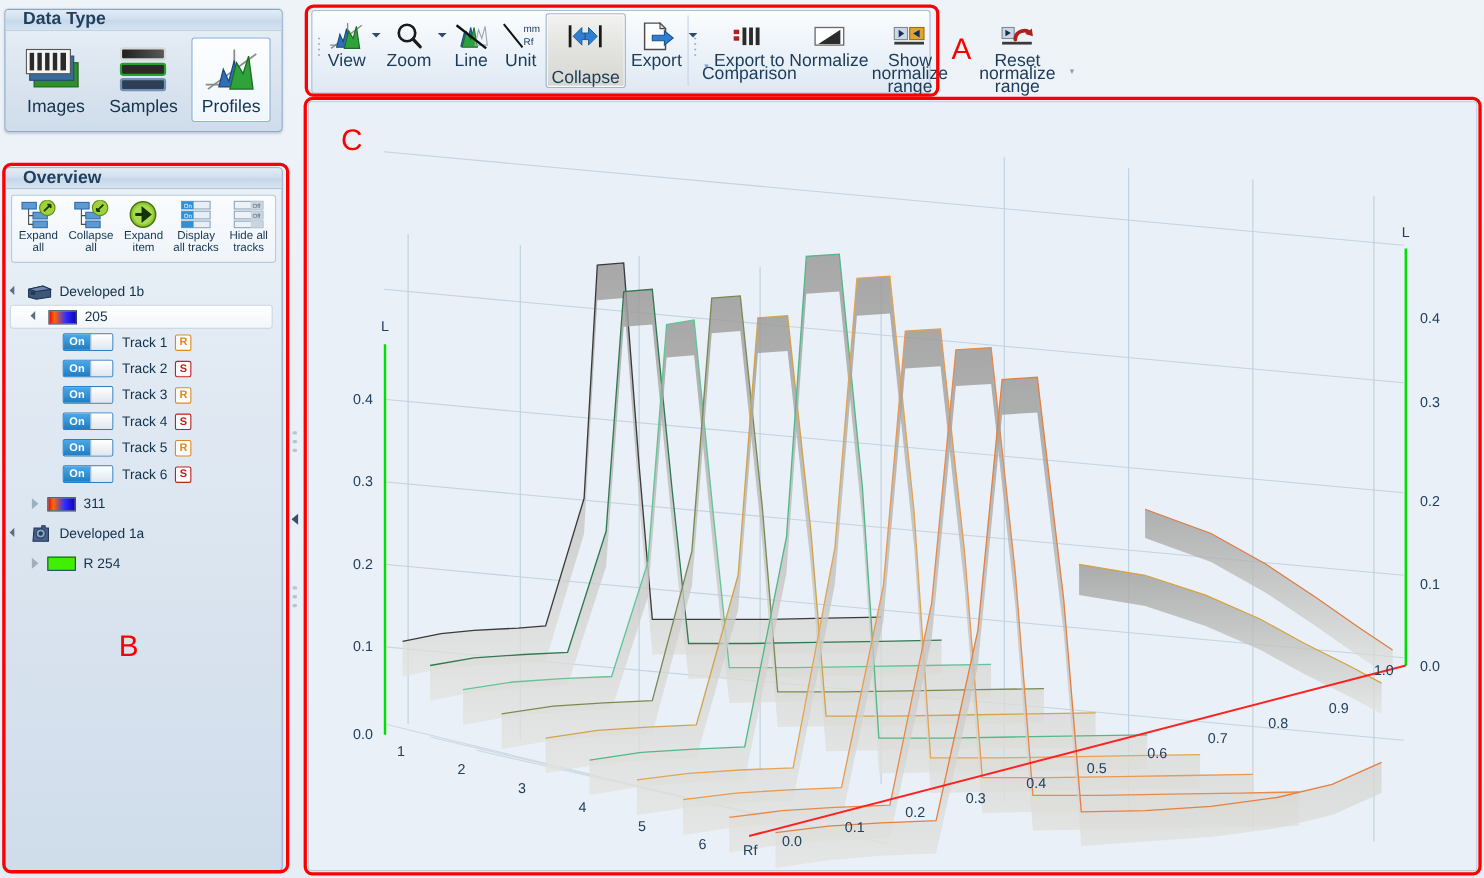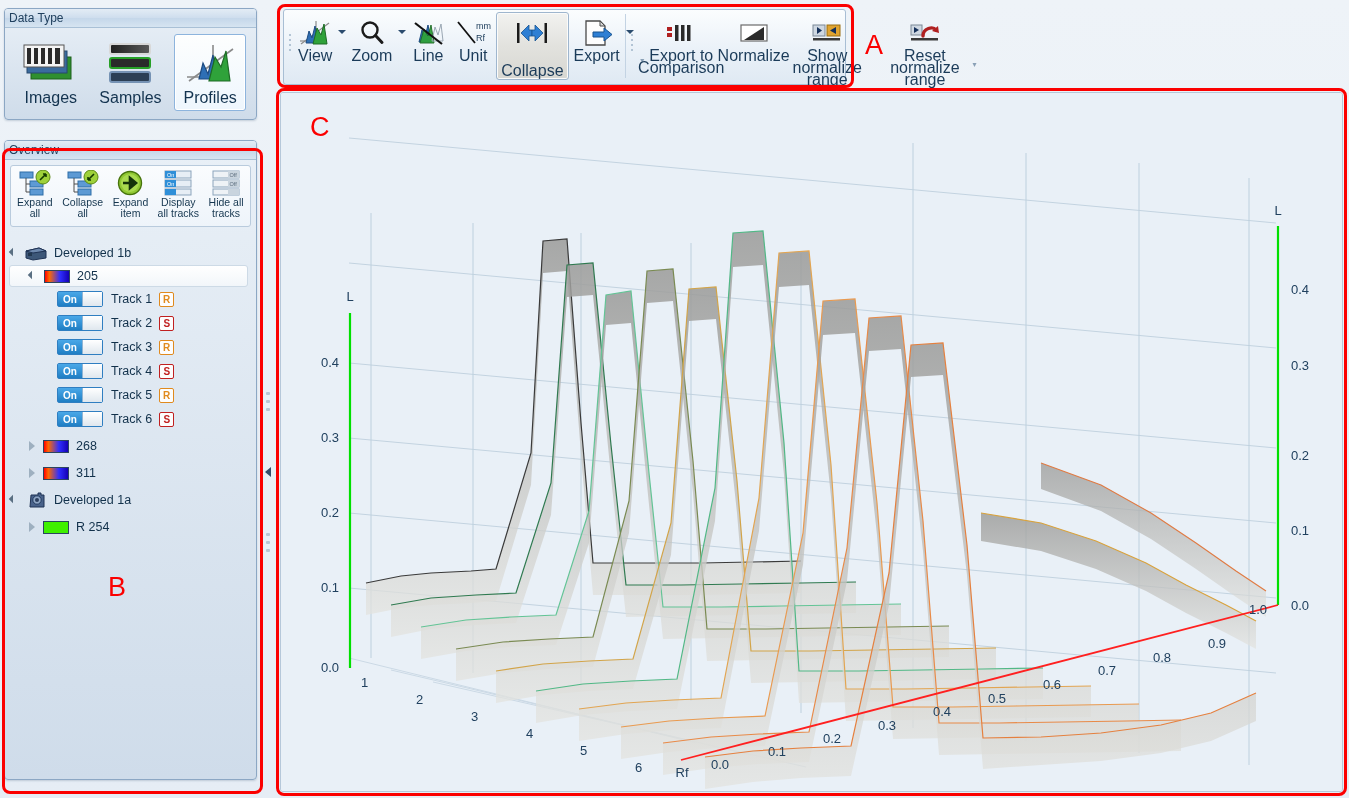--- a/index.html
+++ b/index.html
@@ -20,26 +20,27 @@
   .panel {
     position: absolute;
     background: linear-gradient(180deg,#e9f0f7 0%, #cfdcea 100%);
     border: 1px solid #8ca7c4;
     border-radius: 4px;
     box-shadow: 0 1px 2px rgba(90,115,140,.28);
   }
   .panel-title {
     height: 19px;
     line-height: 18px;
-    padding: 0 4px;
-    font-size: 12px;
+    padding: 0 16px;
+    font-size: 16px;
     color: #20405e;
     background: linear-gradient(180deg,#e3ecf5 0%, #cfdeee 48%, #c5d7ea 52%, #d6e4f1 100%);
     border-bottom: 1px solid #a9c0d6;
     border-radius: 3px 3px 0 0;
+    font-weight: bold;
   }
 
   
   #datatype { left: 4px; top: 8px; width: 253px; height: 112px; }
   #datatype .dt-body {
     display: flex; align-items: flex-start; justify-content: space-around;
     padding: 6px 6px 0 6px;
     height: 90px;
   }
   .dt-item {
@@ -99,21 +100,21 @@
     border-top: 4px solid #2b4c6e;
     cursor: default;
   }
   .rb-scroll {
     position: absolute; right: 2px; width: 11px;
     display:flex; align-items:center; justify-content:center;
     font-size: 8px; color:#8aa0b6;
   }
 
   
-  #overview { left: 4px; top: 140px; width: 253px; height: 640px; }
+  #overview { left: 4px; top: 152px; width: 253px; height: 640px; }
   #overview .ov-toolbar {
     margin: 5px 5px 0 5px;
     height: 62px;
     background: linear-gradient(180deg,#fafcfe 0%, #eef4fa 100%);
     border: 1px solid #b9cbdd;
     border-radius: 3px;
     display: flex; align-items: flex-start; justify-content: space-around;
     padding-top: 3px;
   }
   .ov-btn {
@@ -583,25 +584,20 @@
       </div>
       <div class="tnode level2">
         <span class="tracktoggle">
           <span class="on">On</span>
             <span class="knob"></span>
         </span>
         <span class="tname">Track 6</span>
         <span class="badge S">S</span>
       </div>
 
-      <div class="tnode level1" style="margin-top:3px;">
-        <span class="twist closed"></span>
-        <span class="swatch rgb"></span>
-        <span class="tname">268</span>
-      </div>
 
       <div class="tnode level1" style="margin-top:3px;">
         <span class="twist closed"></span>
         <span class="swatch rgb"></span>
         <span class="tname">311</span>
       </div>
 
       <div class="tnode" style="margin-top:3px;">
         <span class="twist open"></span>
         <span class="camera-ico">

